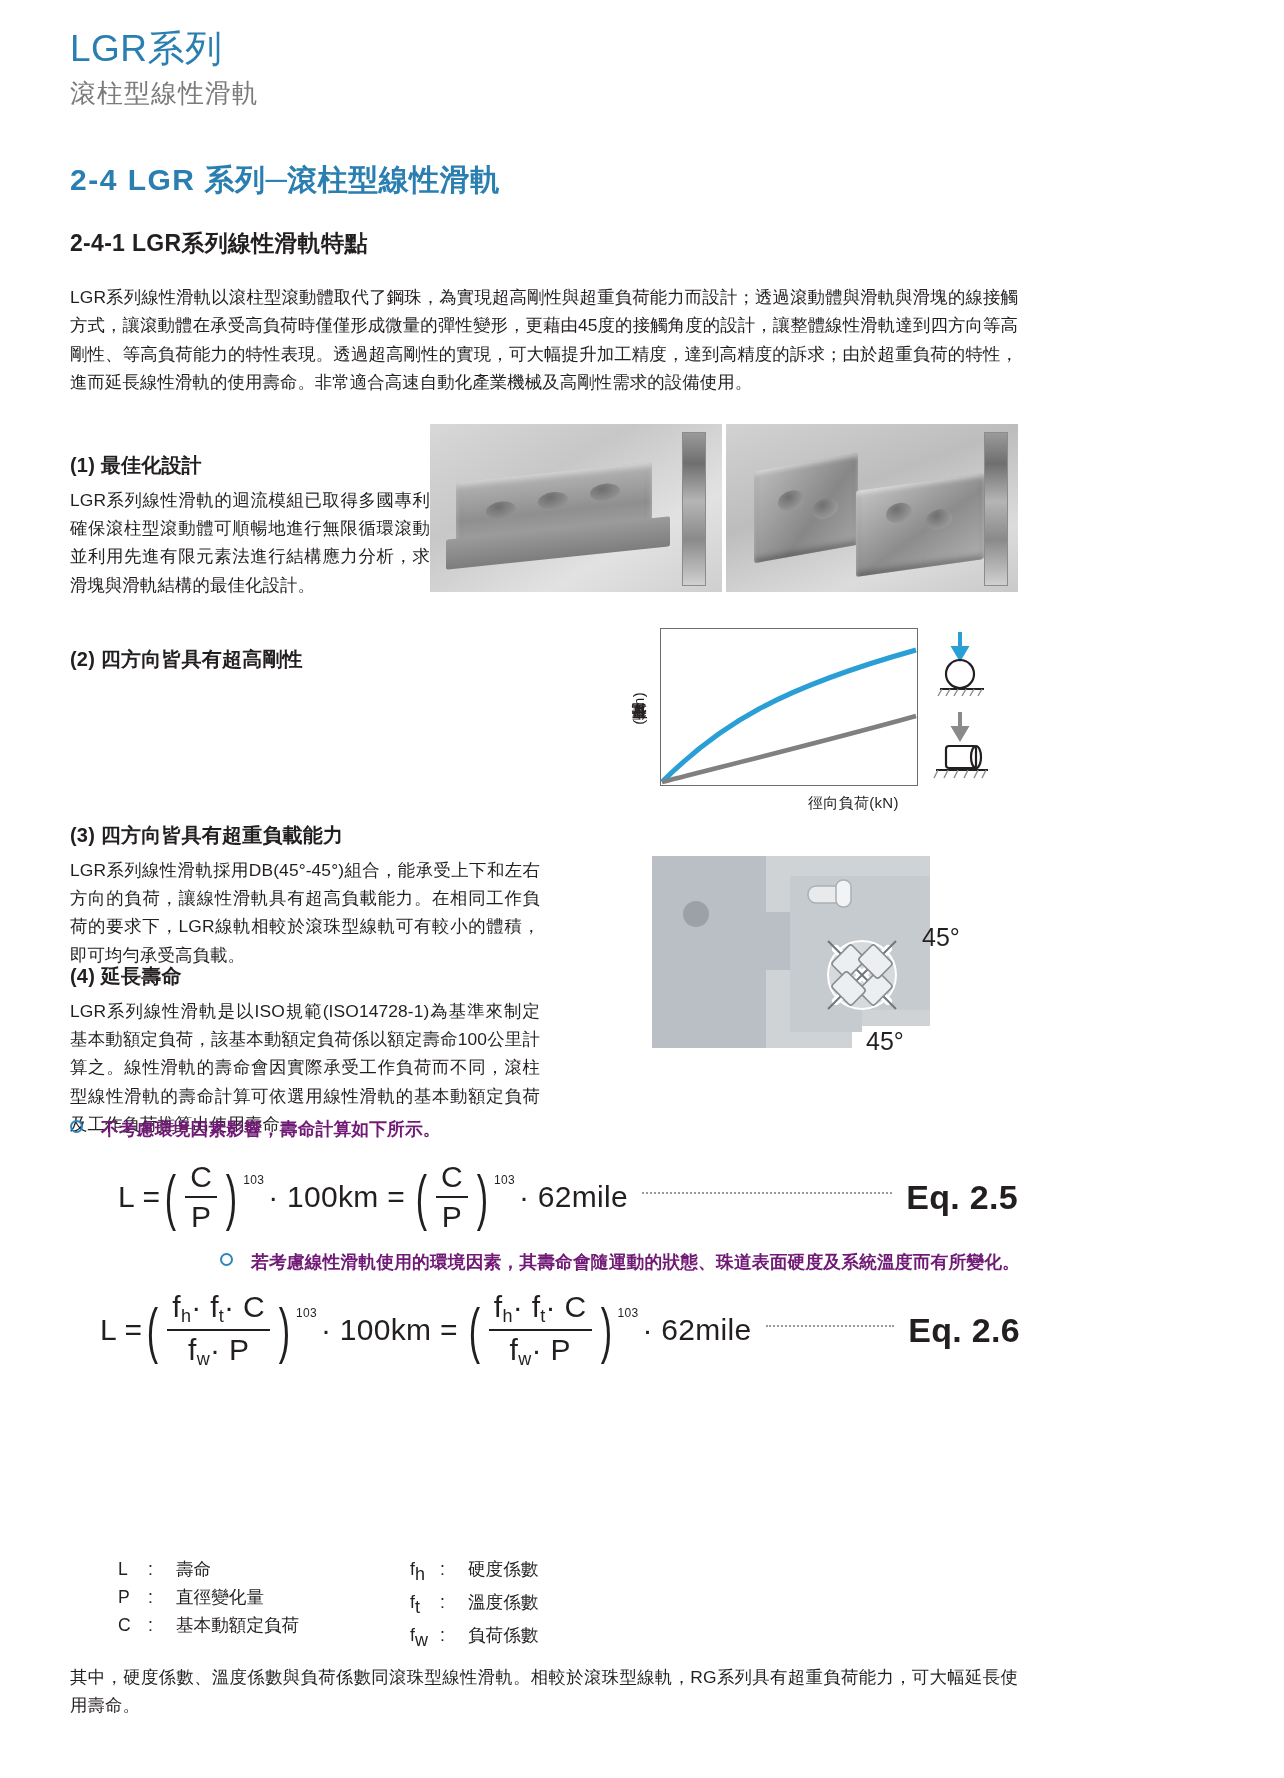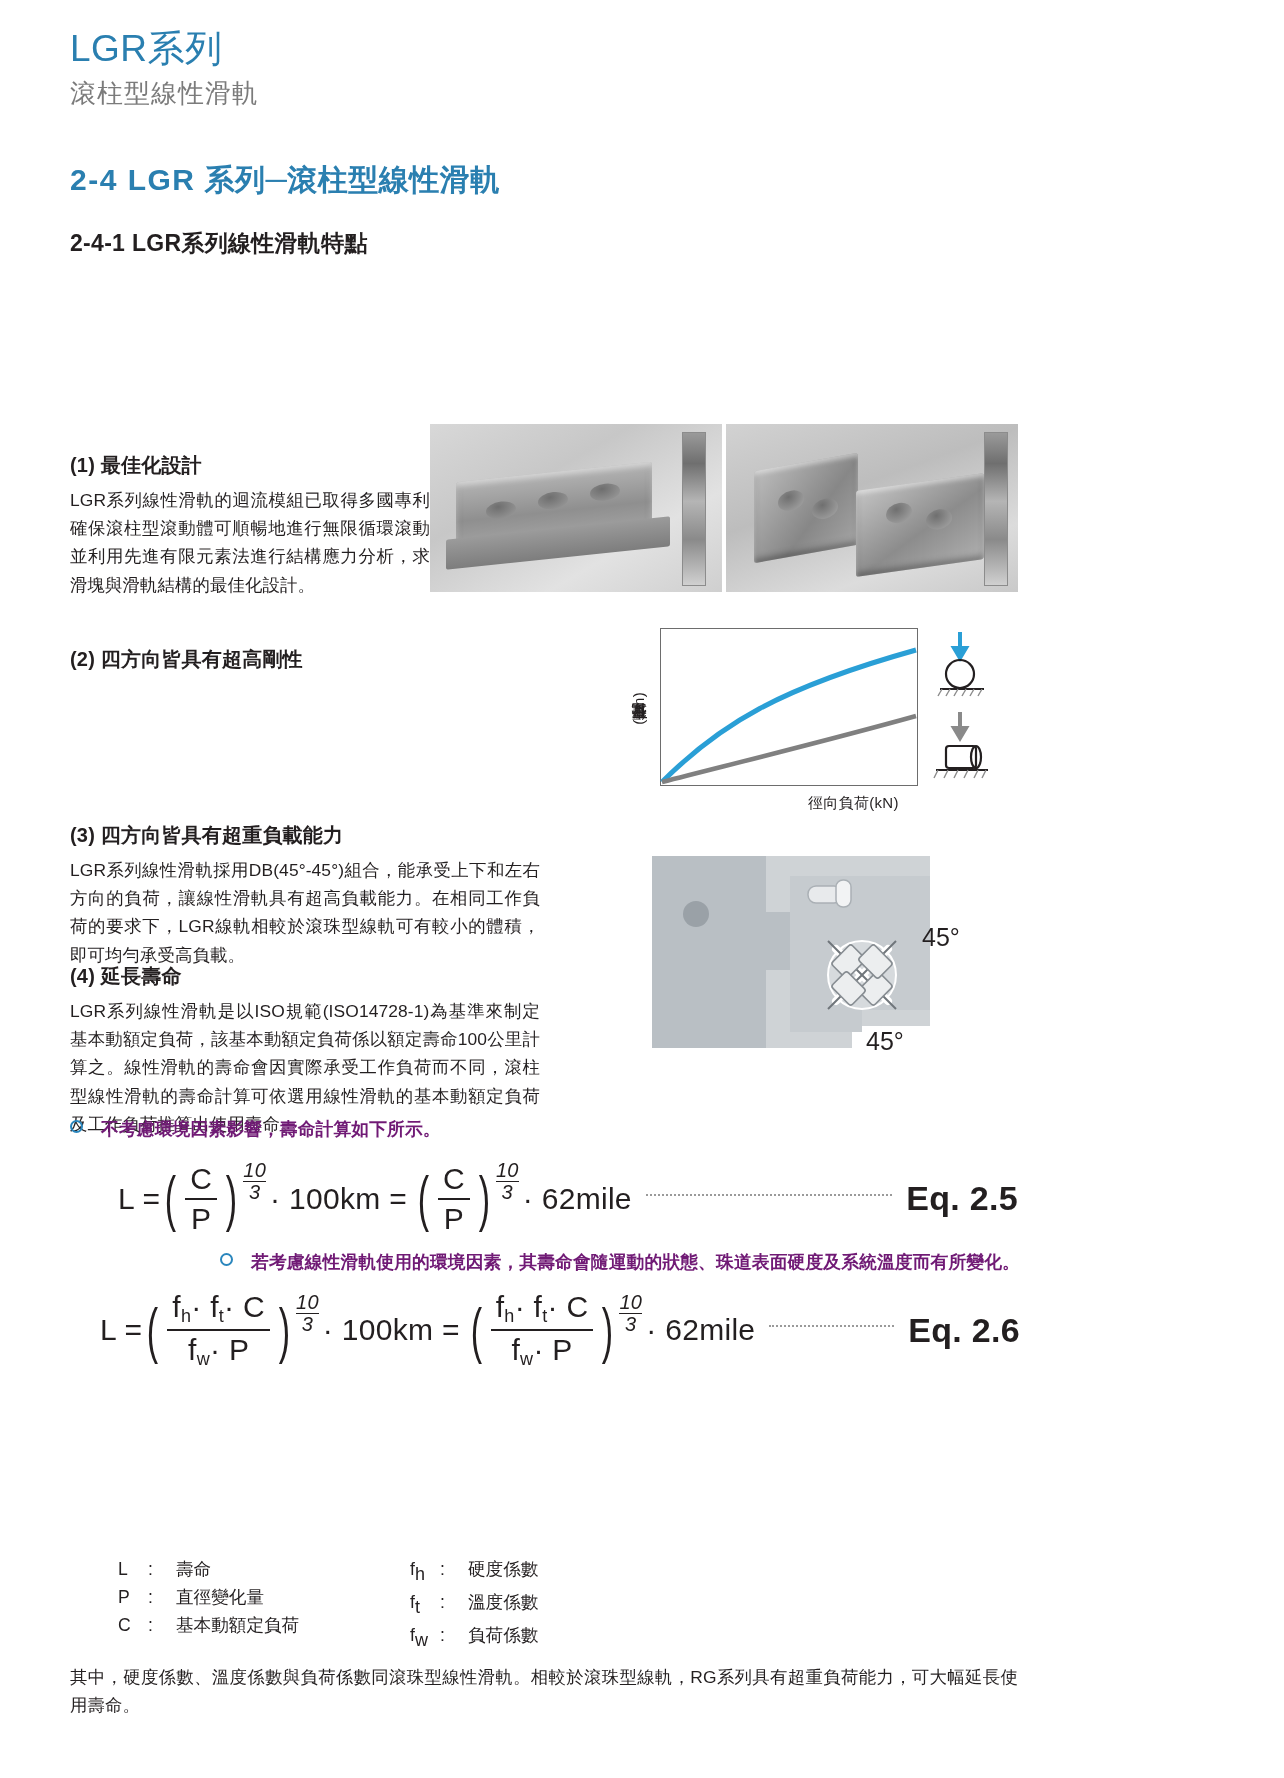--- a/index.html
+++ b/index.html
@@ -117,22 +117,22 @@
   }
 
   
   .formula{position:absolute;font-family:"Liberation Sans",sans-serif;color:#231f20;}
   .frm-row{display:flex;align-items:center;font-size:30px;letter-spacing:.3px;}
   .paren{font-size:62px;font-weight:300;line-height:.85;transform:scaleX(.55);display:inline-block;}
   .frac{display:inline-flex;flex-direction:column;align-items:center;margin:0 4px;}
   .frac .top{padding:0 5px;}
   .frac .bar{border-top:2px solid #231f20;width:100%;margin:2px 0;}
   .frac .bot{padding:0 5px;}
-  .expo{display:inline-flex;flex-direction:column;align-items:center;font-size:20px;
-    margin-left:1px;margin-bottom:34px;line-height:1.05;font-style:italic;}
+  .expo{display:inline-flex;flex-direction:row;align-items:center;font-size:12px;
+    margin-left:1px;margin-bottom:34px;line-height:1.05;}
   .expo .bar{border-top:1.6px solid #231f20;width:100%;}
   .dots{
     flex:1;border-bottom:2.4px dotted #9a9a9a;margin:0 14px 8px 14px;height:0;min-width:40px;
   }
   .eqno{font-size:34px;font-weight:bold;white-space:nowrap;}
   .sub{font-size:18px;vertical-align:-5px;}
 
   
   .symtab{position:absolute;font-size:17.6px;line-height:28px;color:#231f20;}
   .symtab .r{display:flex;}
@@ -154,20 +154,21 @@
     <div class="hdr-sub">滾柱型線性滑軌</div>
   </div>
 
   <div class="chapter">
     <span class="num">2-4  LGR</span>
     <span>系列─滾柱型線性滑軌</span>
   </div>
 
   <div class="sec-head">2-4-1 LGR系列線性滑軌特點</div>
 
+  <div class="intro">LGR系列線性滑軌以滾柱型滾動體取代了鋼珠，為實現超高剛性與超重負荷能力而設計；透過滾動體與滑軌與滑塊的線接觸方式，讓滾動體在承受高負荷時僅僅形成微量的彈性變形，更藉由45度的接觸角度的設計，讓整體線性滑軌達到四方向等高剛性、等高負荷能力的特性表現。透過超高剛性的實現，可大幅提升加工精度，達到高精度的訴求；由於超重負荷的特性，進而延長線性滑軌的使用壽命。非常適合高速自動化產業機械及高剛性需求的設備使用。</div>
 
   <div class="blk" style="top:452px;">
     <h3>(1) 最佳化設計</h3>
     <p>LGR系列線性滑軌的迴流模組已取得多國專利，確保滾柱型滾動體可順暢地進行無限循環滾動。並利用先進有限元素法進行結構應力分析，求出滑塊與滑軌結構的最佳化設計。</p>
   </div>
 
   <div class="photos">
 
     <div class="photo a">
       <div class="cadA">

